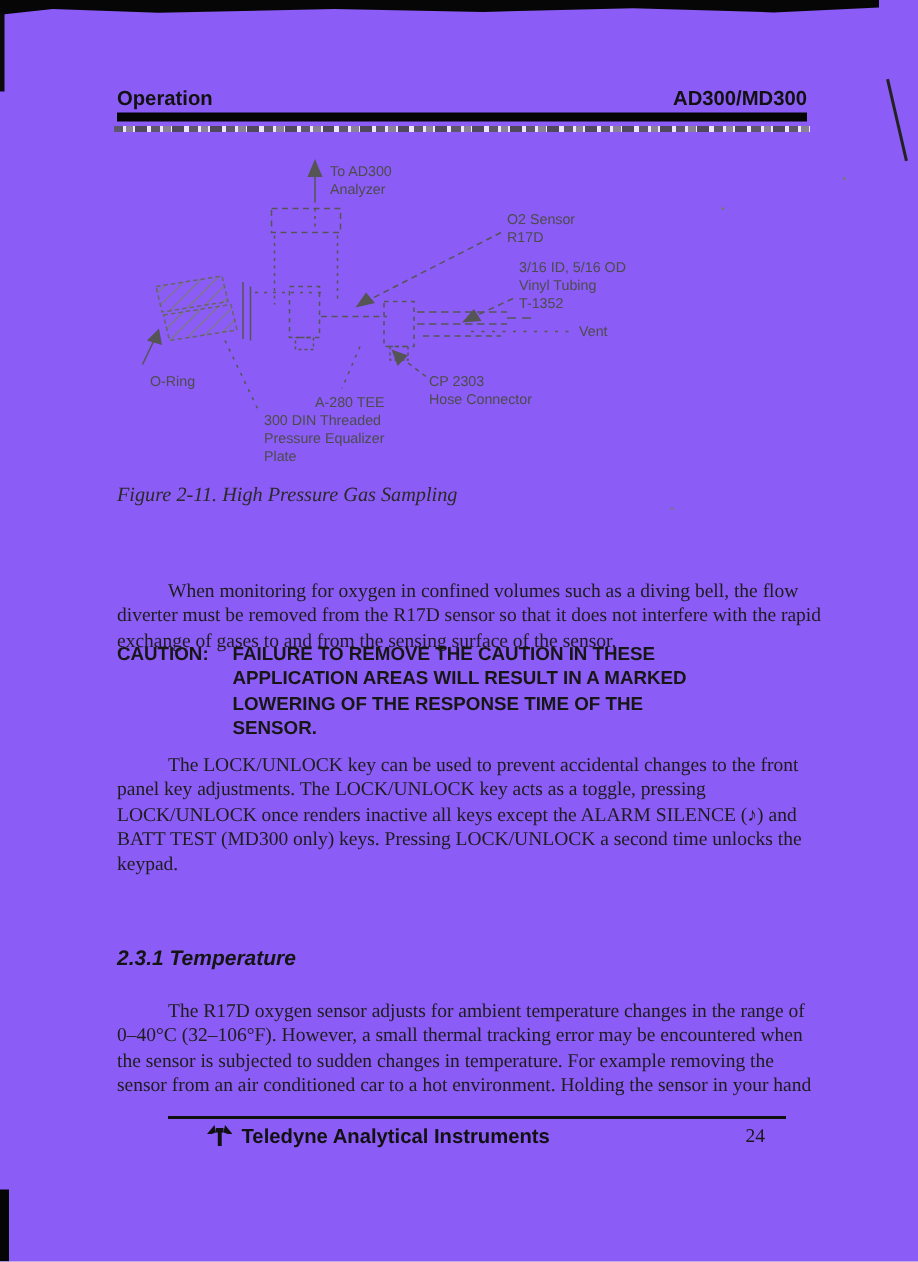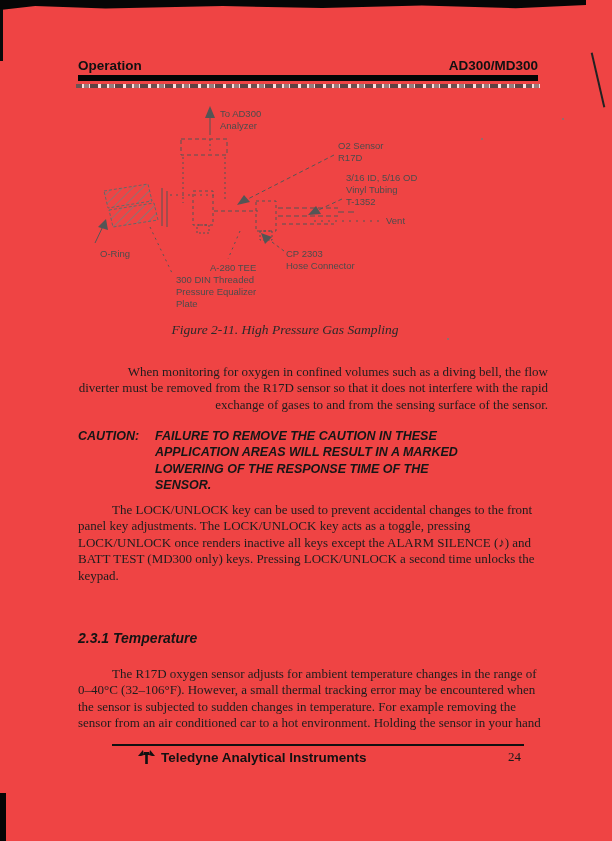--- a/index.html
+++ b/index.html
@@ -1,17 +1,17 @@
 <!DOCTYPE html>
 <html><head>
 <meta charset="utf-8">
 <style>
   html,body{margin:0;padding:0;background:#e8e8e6;}
   .page{
-    position:relative;width:612px;height:841px;background:#ef4444;
+    position:relative;width:612px;height:841px;background:#8b5cf6;
     overflow:hidden;font-family:"Liberation Serif", serif;color:#1b1b1b;
     margin:0 auto;
   }
   
   .scan-top{position:absolute;left:0;top:0;width:586px;height:11px;background:#060606;
     clip-path:polygon(0 0,100% 0,100% 45%,88% 75%,72% 50%,55% 72%,38% 55%,18% 78%,6% 55%,0 90%);}
   .scan-top2{position:absolute;left:300px;top:1px;width:250px;height:3px;background:#060606;}
   .scan-left{position:absolute;left:0;top:9px;width:3px;height:52px;background:#0a0a0a;}
   .scan-bottom-left{position:absolute;left:0;top:793px;width:6px;height:48px;background:#050505;}
   .scan-diag{position:absolute;left:597px;top:52px;width:2px;height:56px;background:#222;transform:rotate(-13deg);}
@@ -20,43 +20,43 @@
   .hdr{position:absolute;left:78px;top:58px;width:460px;display:flex;justify-content:space-between;
     font-family:"Liberation Sans", sans-serif;font-weight:bold;font-size:13.5px;color:#111;}
   .rule-heavy{position:absolute;left:78px;top:75px;width:460px;height:6px;background:#050505;}
   .rule-noise{position:absolute;left:76px;top:84px;width:464px;height:4px;
     background:repeating-linear-gradient(90deg,#555 0 6px,#fdfdfb 6px 8px,#888 8px 13px,#fdfdfb 13px 14px,#444 14px 22px,#fdfdfb 22px 25px);
     opacity:.85;}
   
   .fig{position:absolute;left:88px;top:103px;width:470px;height:218px;}
   .fig svg{width:100%;height:100%;}
   .fig text{font-family:"Liberation Sans", sans-serif;font-size:9.5px;fill:#4c4c4c;}
-  .caption{position:absolute;left:78px;top:322px;width:460px;text-align:center;padding-right:46px;
+  .caption{position:absolute;left:78px;top:322px;width:460px;padding-right:46px;
     box-sizing:border-box;font-style:italic;font-size:13.5px;color:#2a2a2a;}
   
   .para{position:absolute;left:78px;width:470px;font-size:13px;line-height:1.26;color:#1d1d1d;}
   .para .indent{display:inline-block;width:34px;}
-  .p1{top:351px;text-align:right;}
+  .p1{top:373px;}
   .p2{top:489px;}
   .p3{top:653px;font-family:Liberation Serif, serif;}
   .caution{position:absolute;left:78px;top:428px;width:470px;display:flex;
-    font-family:"Liberation Sans", sans-serif;font-weight:bold;font-size:12.5px;line-height:1.3;color:#161616;font-style:italic;}
+    font-family:"Liberation Sans", sans-serif;font-weight:bold;font-size:12.5px;line-height:1.3;color:#161616;}
   .caution .lbl{width:77px;flex:none;}
   .caution .txt{width:318px;}
   .h-sec{position:absolute;left:110px;top:592px;font-family:"Liberation Sans", sans-serif;
     font-weight:bold;font-size:15px;color:#111;}
   .h-sub{position:absolute;left:78px;top:630px;font-family:"Liberation Sans", sans-serif;
     font-weight:bold;font-style:italic;font-size:14px;color:#141414;}
   
   .foot-rule{position:absolute;left:112px;top:744px;width:412px;height:2px;background:#111;}
   .footer{position:absolute;left:78px;top:749px;width:460px;display:flex;align-items:center;
     font-family:"Liberation Sans", sans-serif;}
   .foot-logo{margin-left:60px;margin-right:6px;display:inline-flex;}
   .foot-name{font-weight:bold;font-size:13.5px;color:#111;text-align:center;}
-  .foot-page{margin-left:auto;margin-right:17px;font-size:13px;color:#1a1a1a;font-family:"Liberation Serif",serif;}
+  .foot-page{margin-left:auto;margin-right:28px;font-size:13px;color:#1a1a1a;font-family:"Liberation Serif",serif;}
 </style>
 </head>
 <body>
 
 <div class="page">
 
   <div class="scan-top"></div>
   <div class="scan-top2"></div>
   <div class="scan-left"></div>
   <div class="scan-bottom-left"></div>

